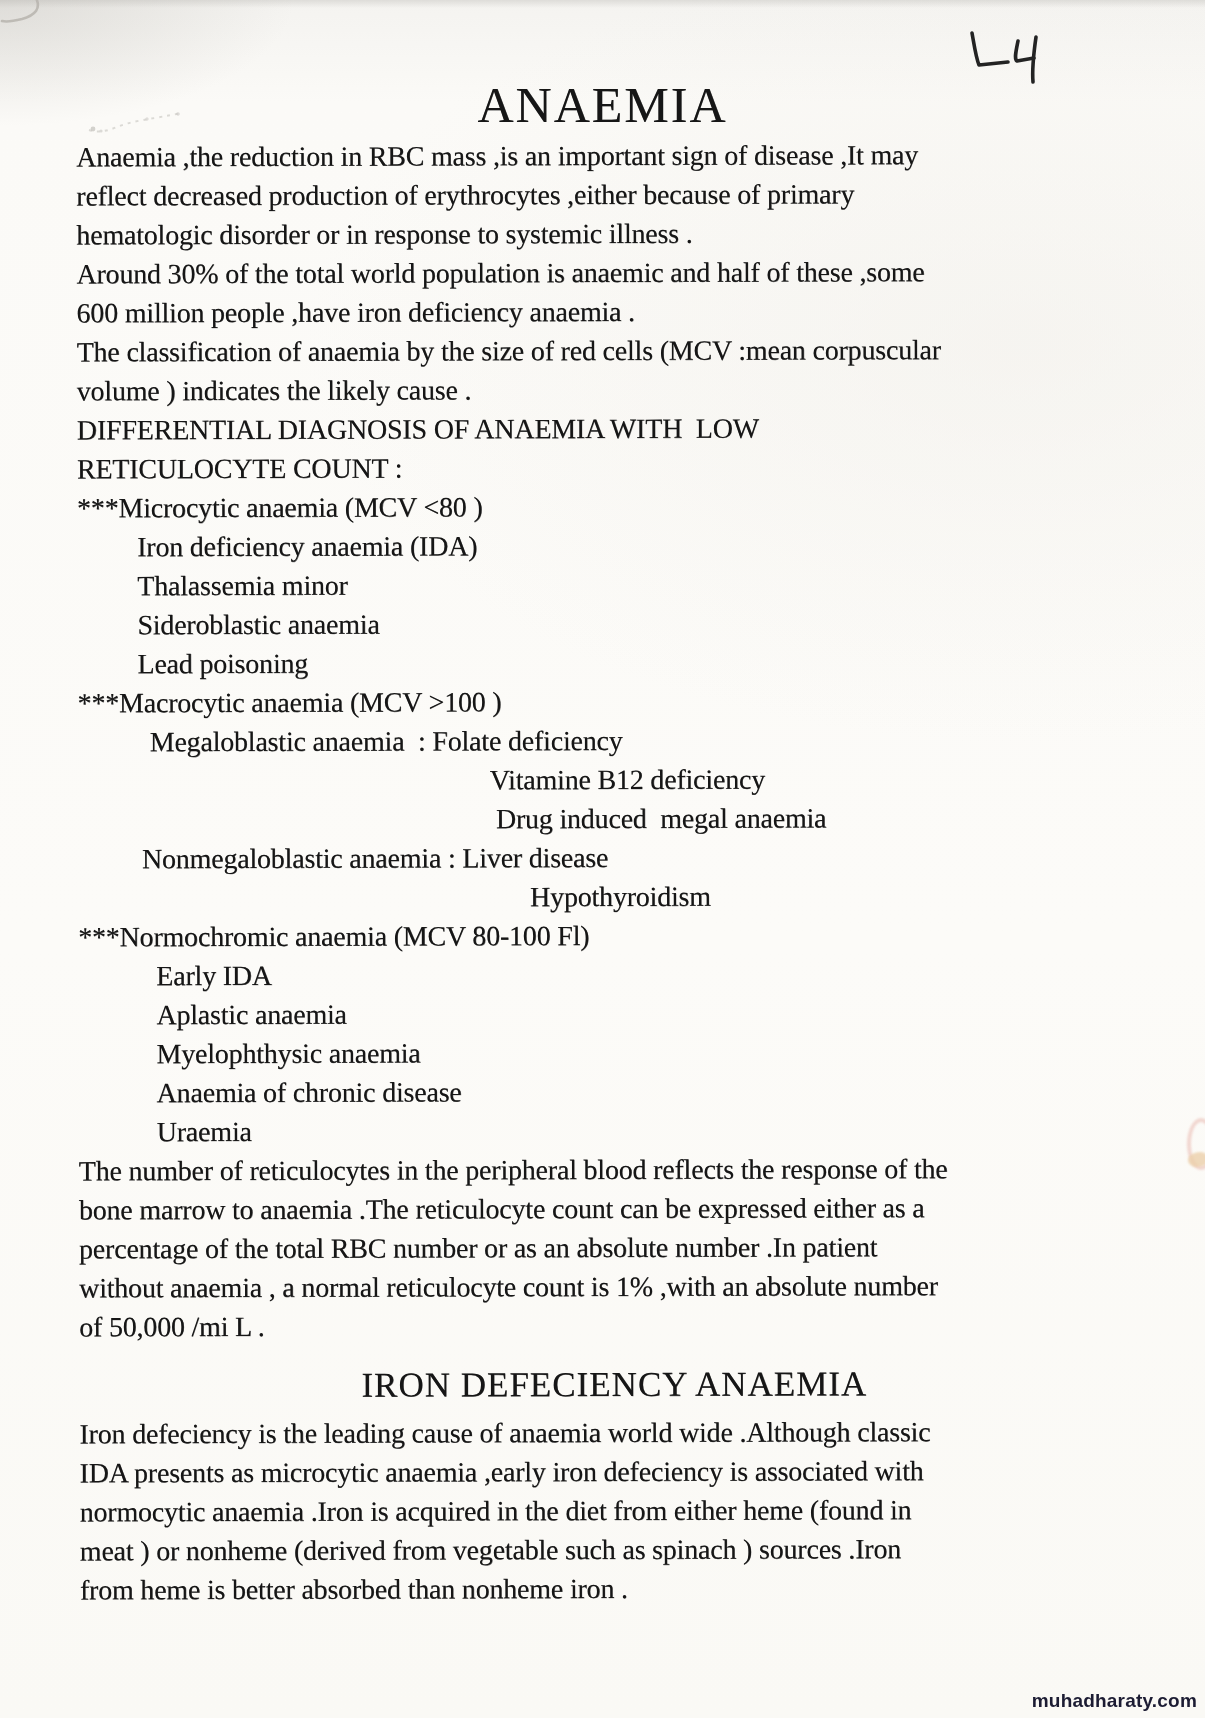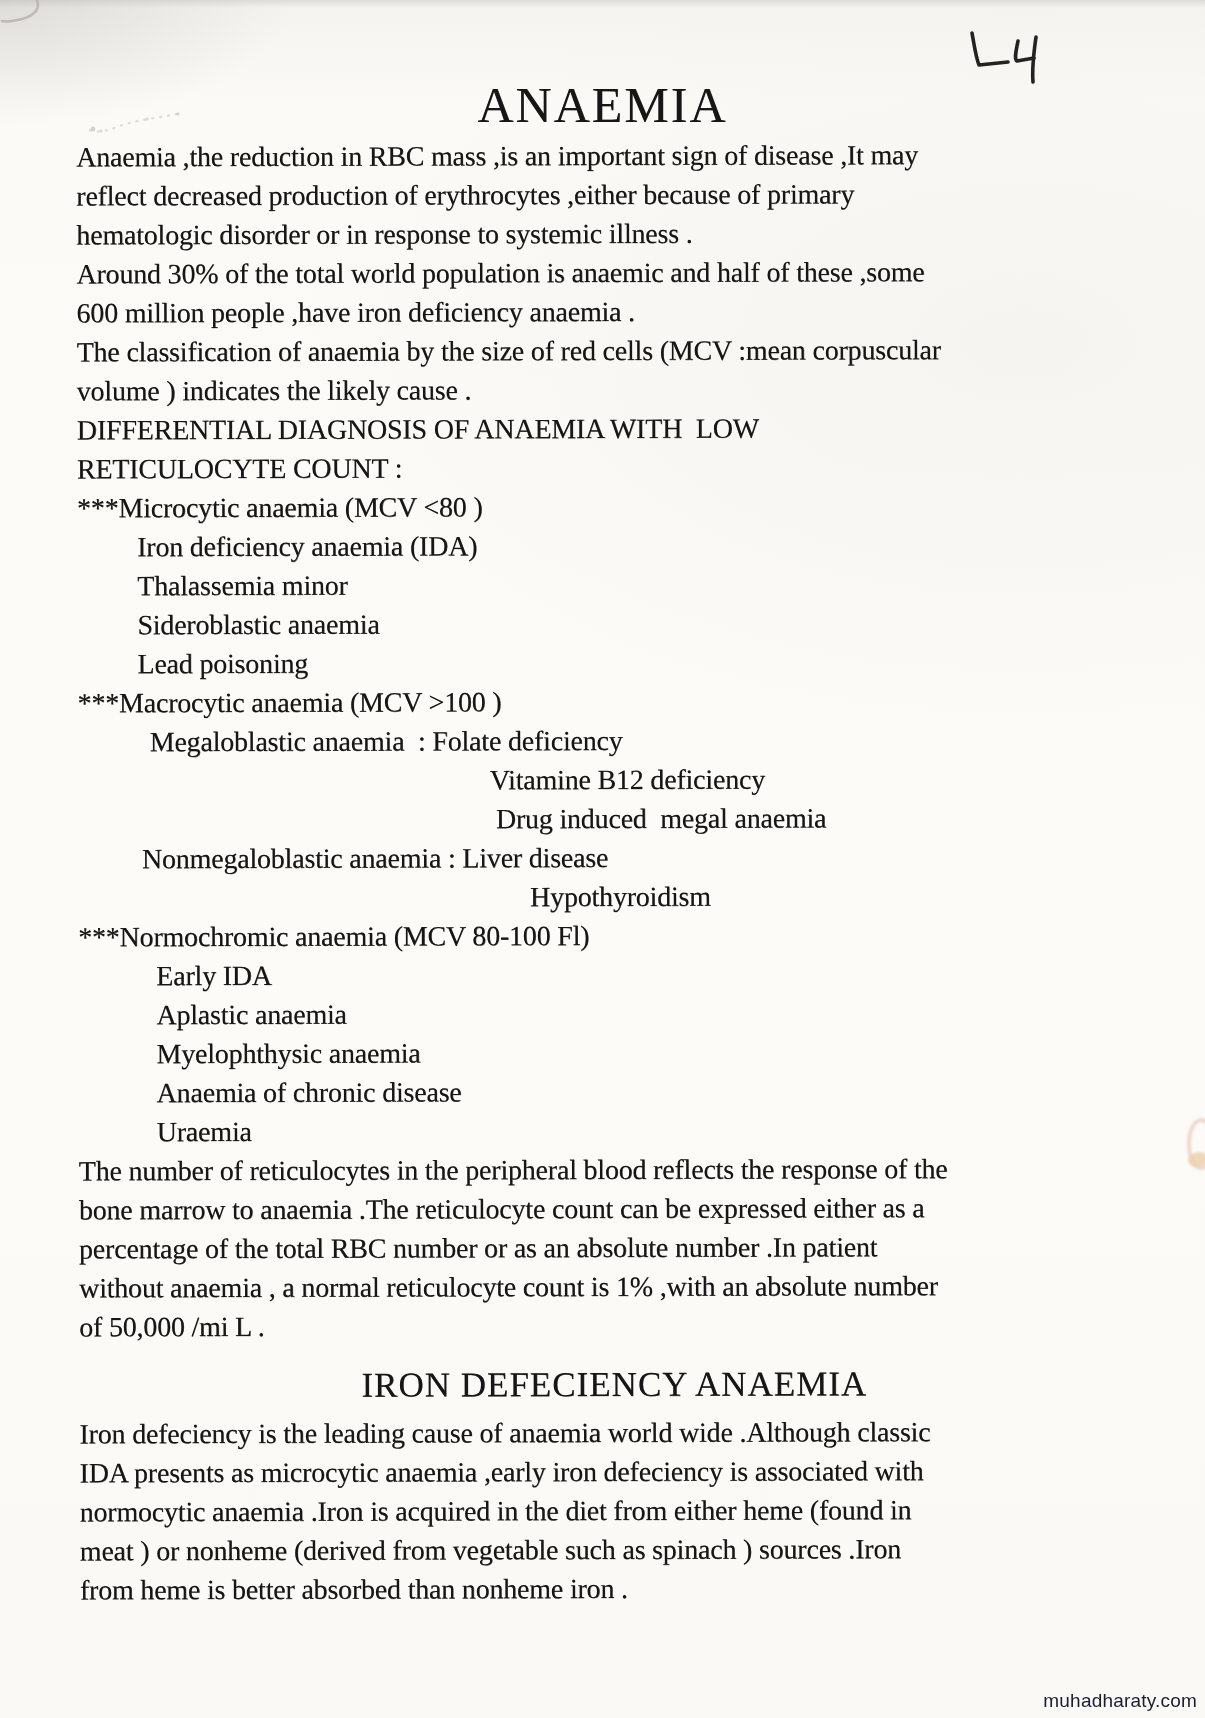--- a/index.html
+++ b/index.html
@@ -43,21 +43,21 @@
     margin-top:18px; margin-bottom:6px;
     text-align:center; letter-spacing:1px;
     white-space:pre;
   }
   .handwritten{
     position:absolute; left:952px; top:26px; width:110px; height:70px;
   }
   .watermark{
     position:absolute; right:8px; top:1690px;
     font-family:"Liberation Sans", sans-serif;
-    font-weight:normal; font-size:19px; letter-spacing:0.2px;
+    font-weight:bold; font-size:19px; letter-spacing:0.2px;
     color:#1c1c33;
   }
   
   .corner-curve{ position:absolute; left:0; top:0; }
   .smudge{
     position:absolute; left:85px; top:110px; width:100px; height:26px;
     opacity:0.55; filter:blur(0.4px);
   }
   .pink-mark{
     position:absolute; right:-10px; top:1118px; width:20px; height:44px;

